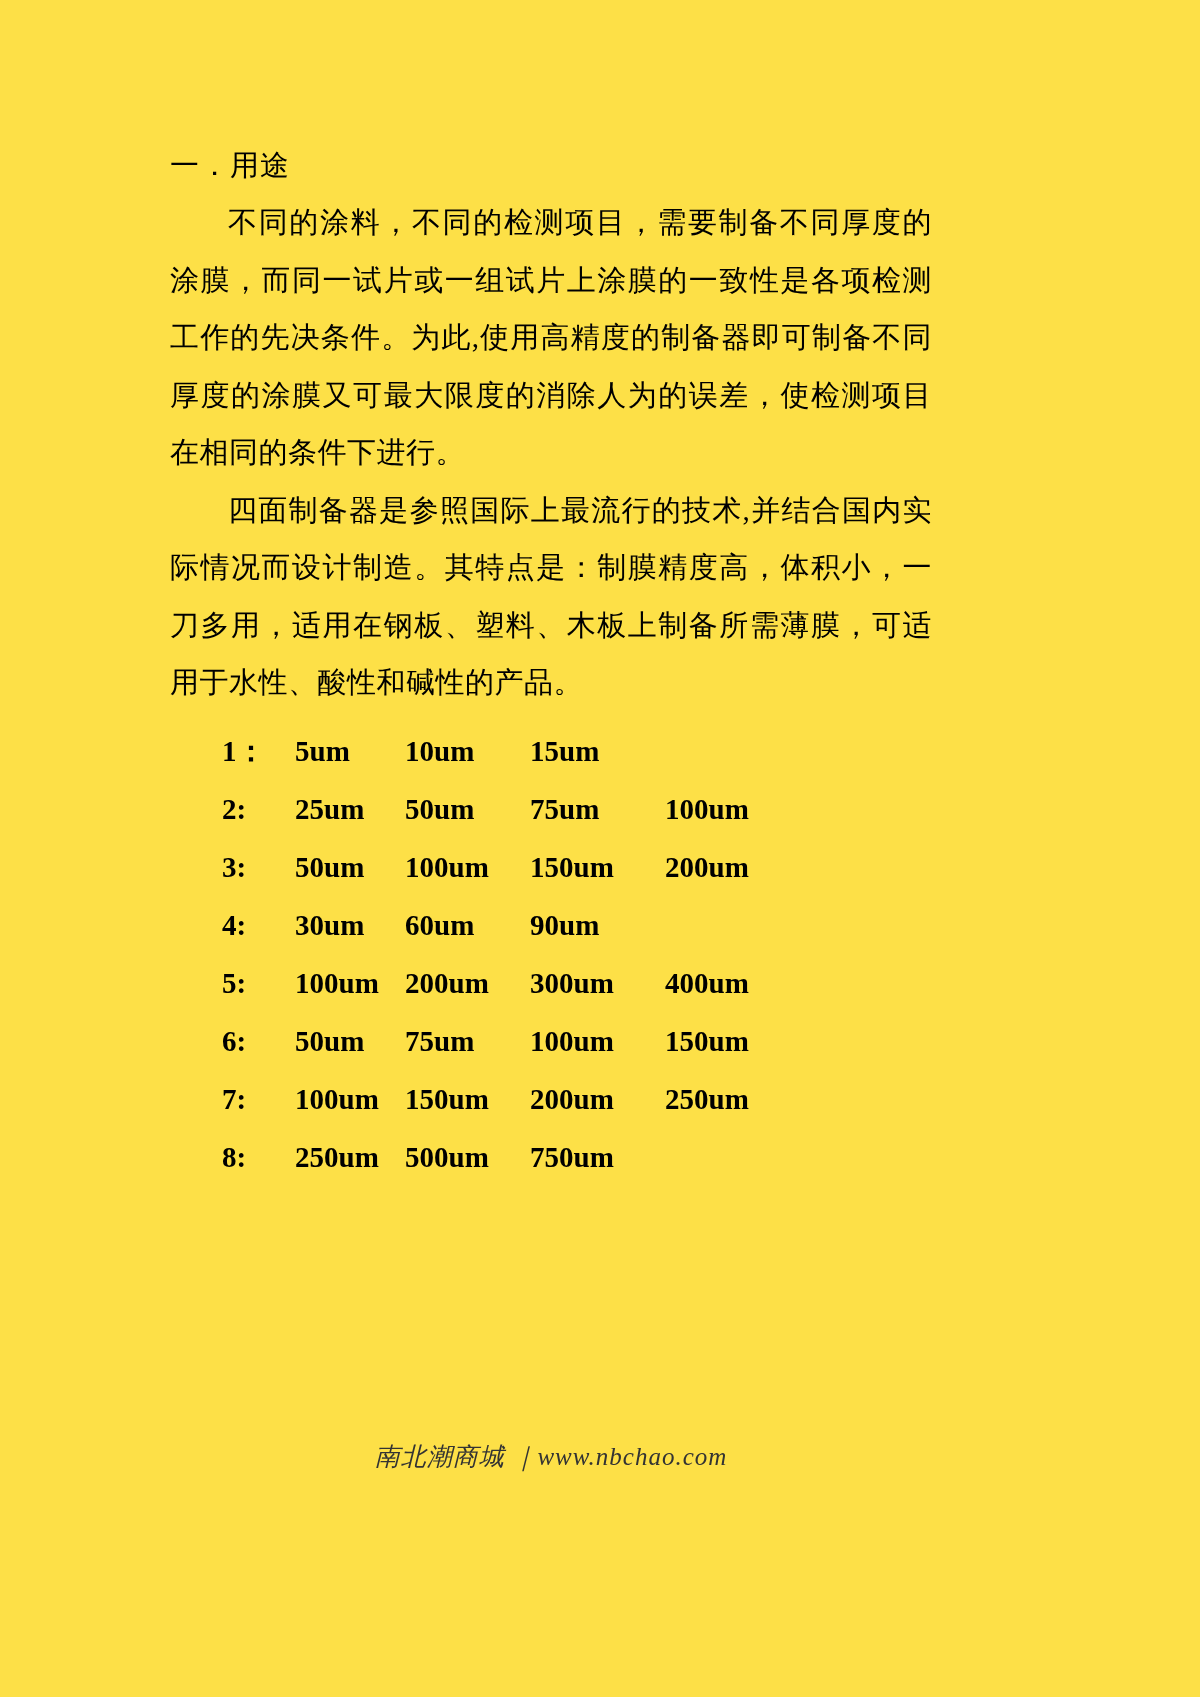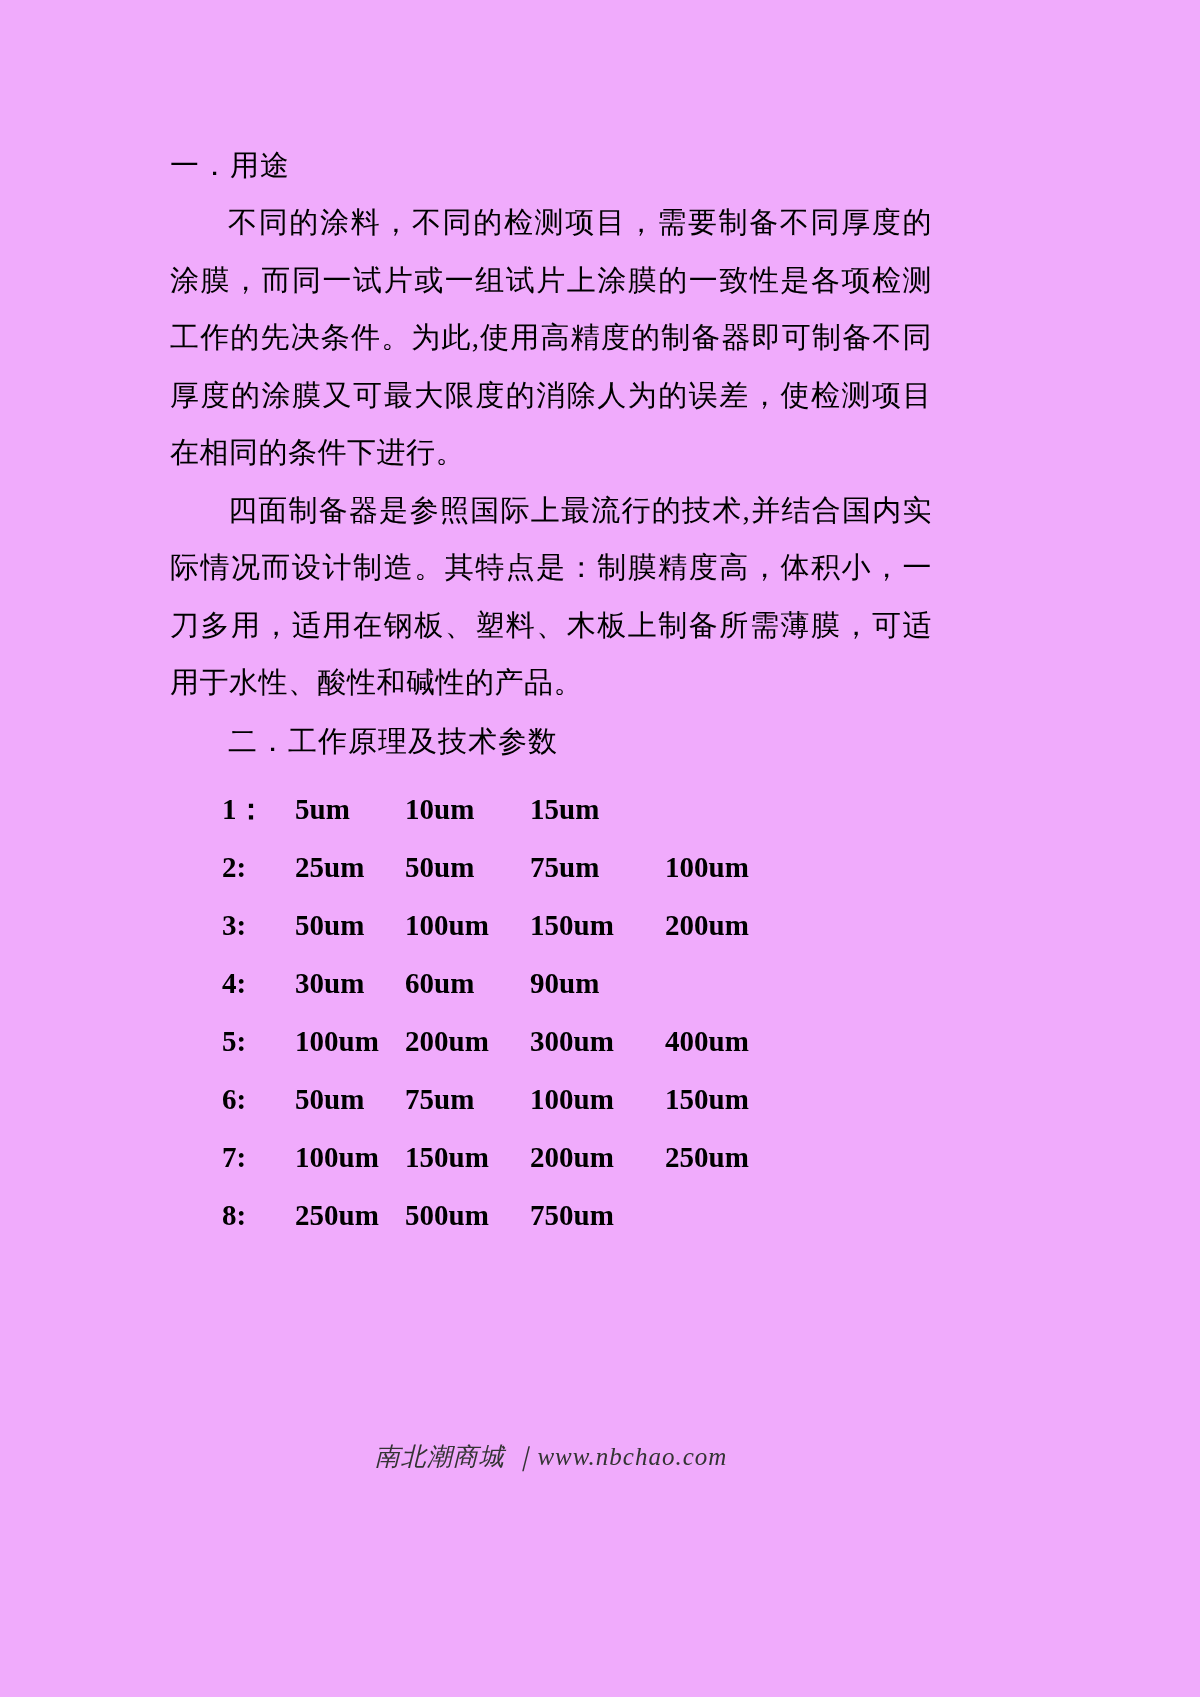--- a/index.html
+++ b/index.html
@@ -9,21 +9,21 @@
     height: 1697px;
     position: relative;
     font-family: "Liberation Serif", "DejaVu Serif", serif;
     color: #000000;
   }
   .page {
     position: absolute;
     left: 0; top: 0;
     width: 1200px;
     height: 1697px;
-    background: #f0abfc;
+    background: #fde047;
     overflow: hidden;
   }
   .content {
     position: absolute;
     left: 170px;
     top: 136px;
     width: 762px;
   }
   .section-heading {
     font-size: 29px;
@@ -74,21 +74,20 @@
 
 <div class="page">
   <div class="content">
 
     <div class="section-heading">一．用途</div>
 
     <p class="para">不同的涂料，不同的检测项目，需要制备不同厚度的涂膜，而同一试片或一组试片上涂膜的一致性是各项检测工作的先决条件。为此,使用高精度的制备器即可制备不同厚度的涂膜又可最大限度的消除人为的误差，使检测项目在相同的条件下进行。</p>
 
     <p class="para">四面制备器是参照国际上最流行的技术,并结合国内实际情况而设计制造。其特点是：制膜精度高，体积小，一刀多用，适用在钢板、塑料、木板上制备所需薄膜，可适用于水性、酸性和碱性的产品。</p>
 
-    <div class="section-heading indented">二．工作原理及技术参数</div>
 
 
     <div class="spec-table">
 
       <div class="spec-row">
         <span class="cell">1：</span>
         <span class="cell">5um</span>
         <span class="cell">10um</span>
         <span class="cell">15um</span>
       </div>

